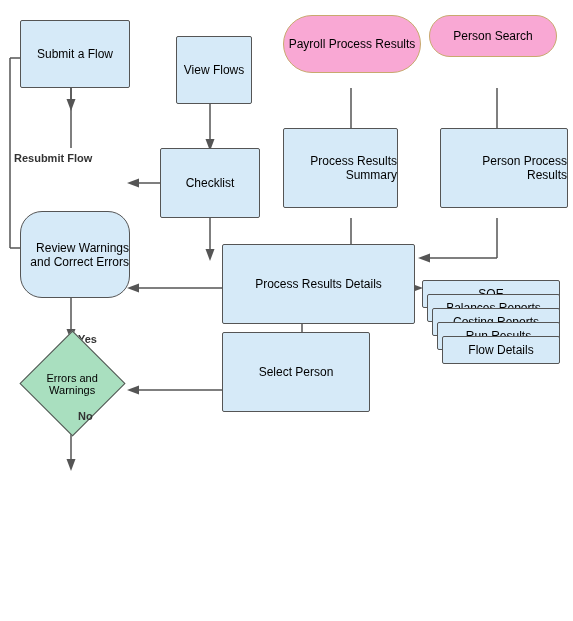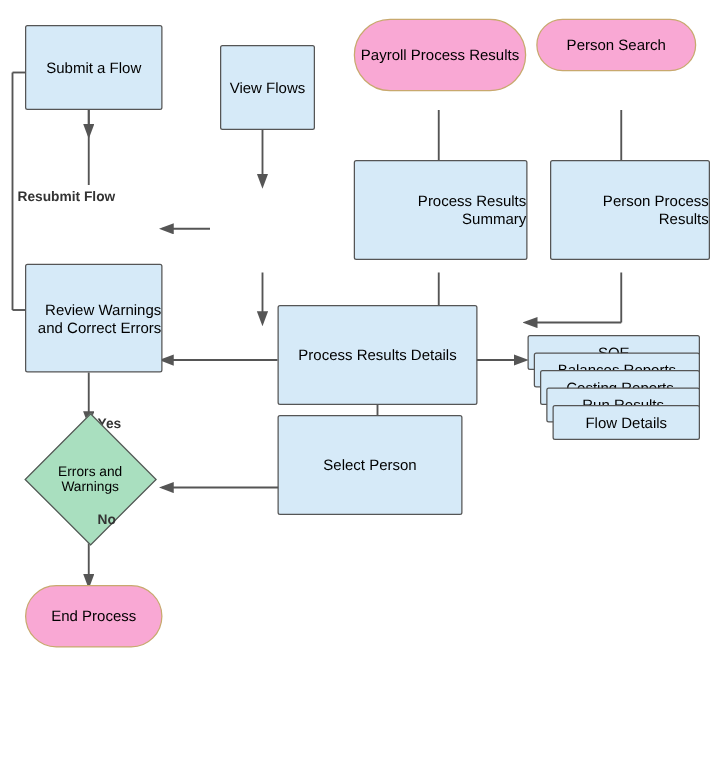--- a/index.html
+++ b/index.html
@@ -44,20 +44,21 @@
     }
     .diamond-text {
       transform: rotate(-45deg);
       text-align: center;
       font-size: 11px;
     }
     .stacked {
       border: 1.5px solid #555;
       background: #d6eaf8;
       border-radius: 2px;
+      margin-top: 12px;
     }
     
     svg.arrows {
       position: absolute;
       top: 0; left: 0;
       width: 573px;
       height: 621px;
       pointer-events: none;
     }
     svg.arrows line, svg.arrows path, svg.arrows polyline {
@@ -139,34 +140,37 @@
   </div>
 
   <div class="node pill" style="left:429px;top:15px;width:128px;height:42px;">
     <span>Person Search</span>
   </div>
 
   <div class="label" style="left:14px;top:152px;">
     <span>Resubmit Flow</span>
   </div>
 
-
-  <div class="node rect" style="left:283px;top:128px;width:139px;height:80px;">
+  <div class="node rect" style="left:160px;top:148px;width:100px;height:70px;">
+    <span>Checklist</span>
+  </div>
+
+  <div class="node rect" style="left:283px;top:128px;width:115px;height:80px;">
     <span>Process Results Summary</span>
   </div>
 
   <div class="node rect" style="left:440px;top:128px;width:128px;height:80px;">
     <span>Person Process Results</span>
   </div>
 
-  <div class="node rect" style="left:20px;top:211px;width:110px;height:87px;">
+  <div class="node rect" style="left:20px;top:211px;width:110px;height:87px;border-radius:22px;">
     <span>Review Warnings and Correct Errors</span>
   </div>
 
-  <div class="node rect" style="left:222px;top:244px;width:160px;height:80px;">
+  <div class="node rect" style="left:222px;top:244px;width:193px;height:80px;">
     <span>Process Results Details</span>
   </div>
 
   <div class="node stacked" style="left:422px;top:268px;width:138px;height:28px; background:#d6eaf8;">
     <span>SOE</span>
   </div>
 
   <div class="node stacked" style="left:427px;top:282px;width:133px;height:28px; background:#d6eaf8;">
     <span>Balances Reports</span>
   </div>
@@ -192,17 +196,14 @@
   </div>
 
   <div class="node diamond" style="left:35px;top:346px;width:75px;height:75px;">
     <span class="diamond-text">Errors and Warnings</span>
   </div>
 
   <div class="label" style="left:78px;top:410px;">
     <span>No</span>
   </div>
 
-  <div class="node pill" style="left:20px;top:468px;width:110px;height:50px;">
-    <span>End Process</span>
-  </div>
 
 </div>
 
 </body></html>

